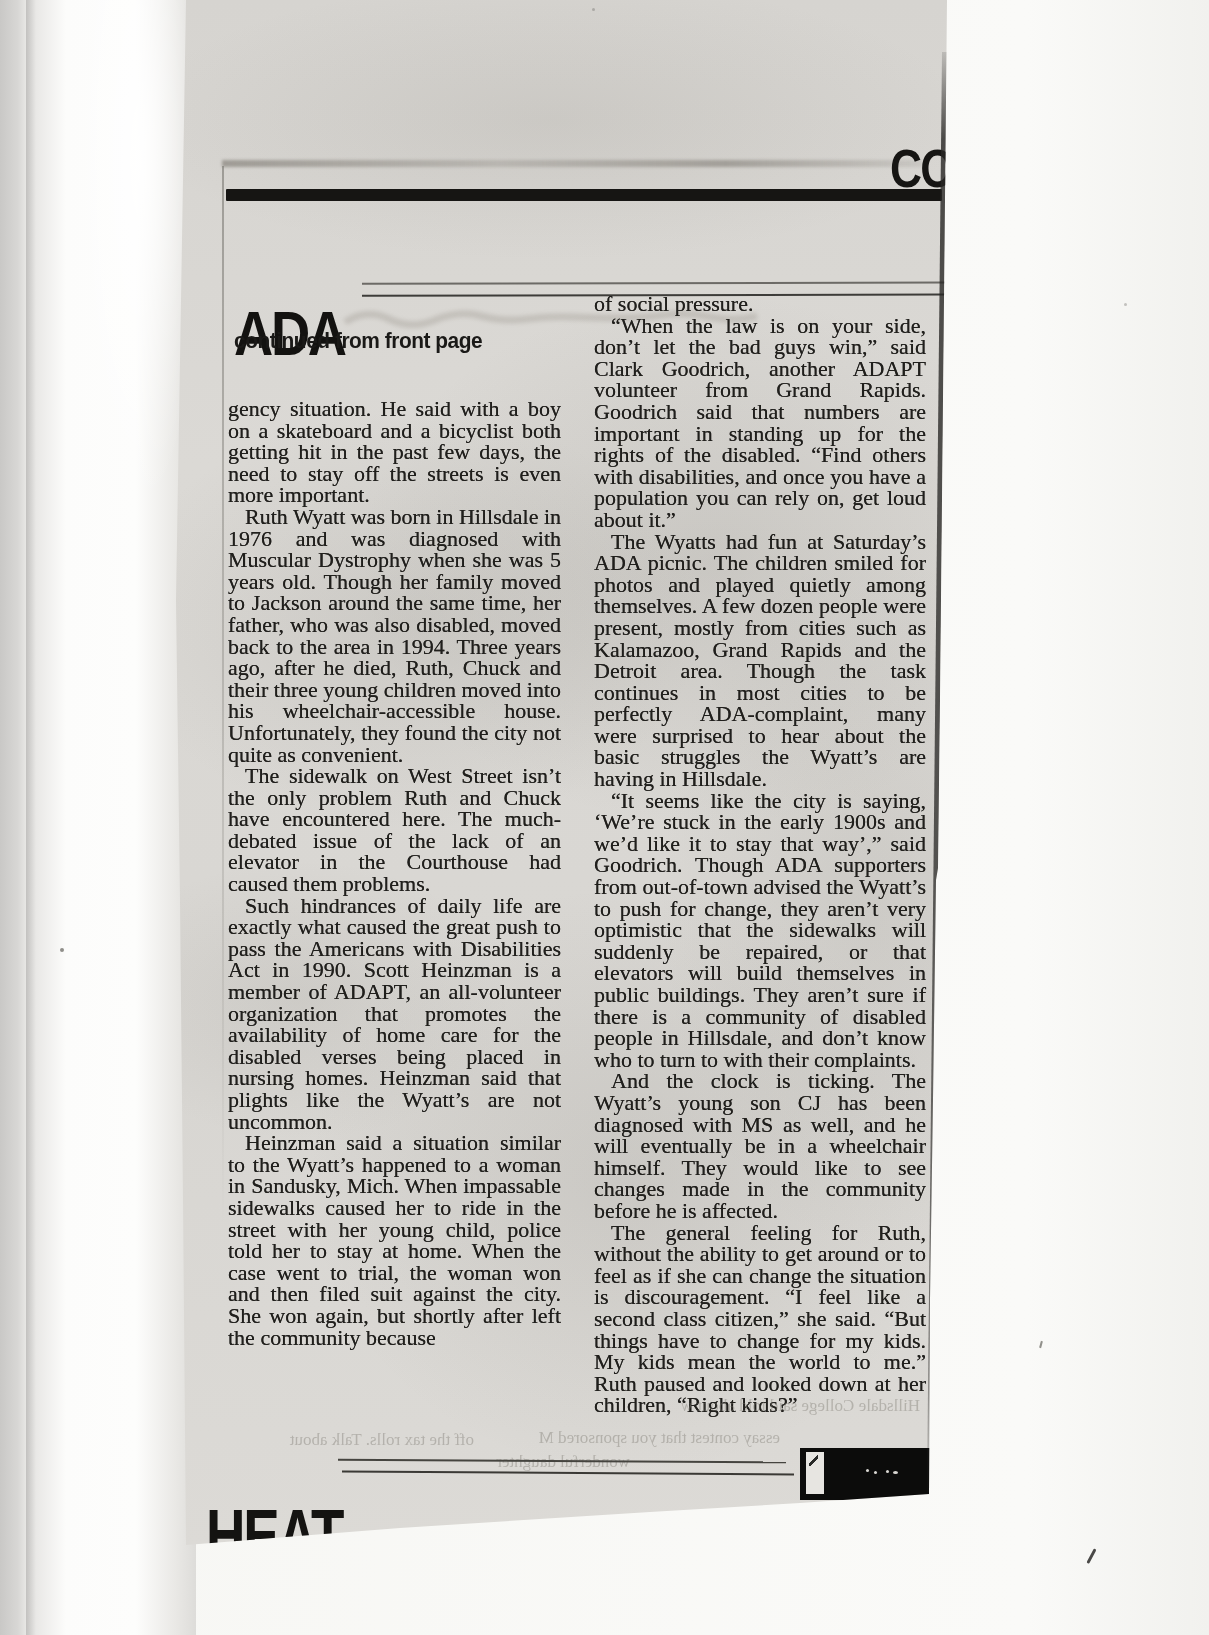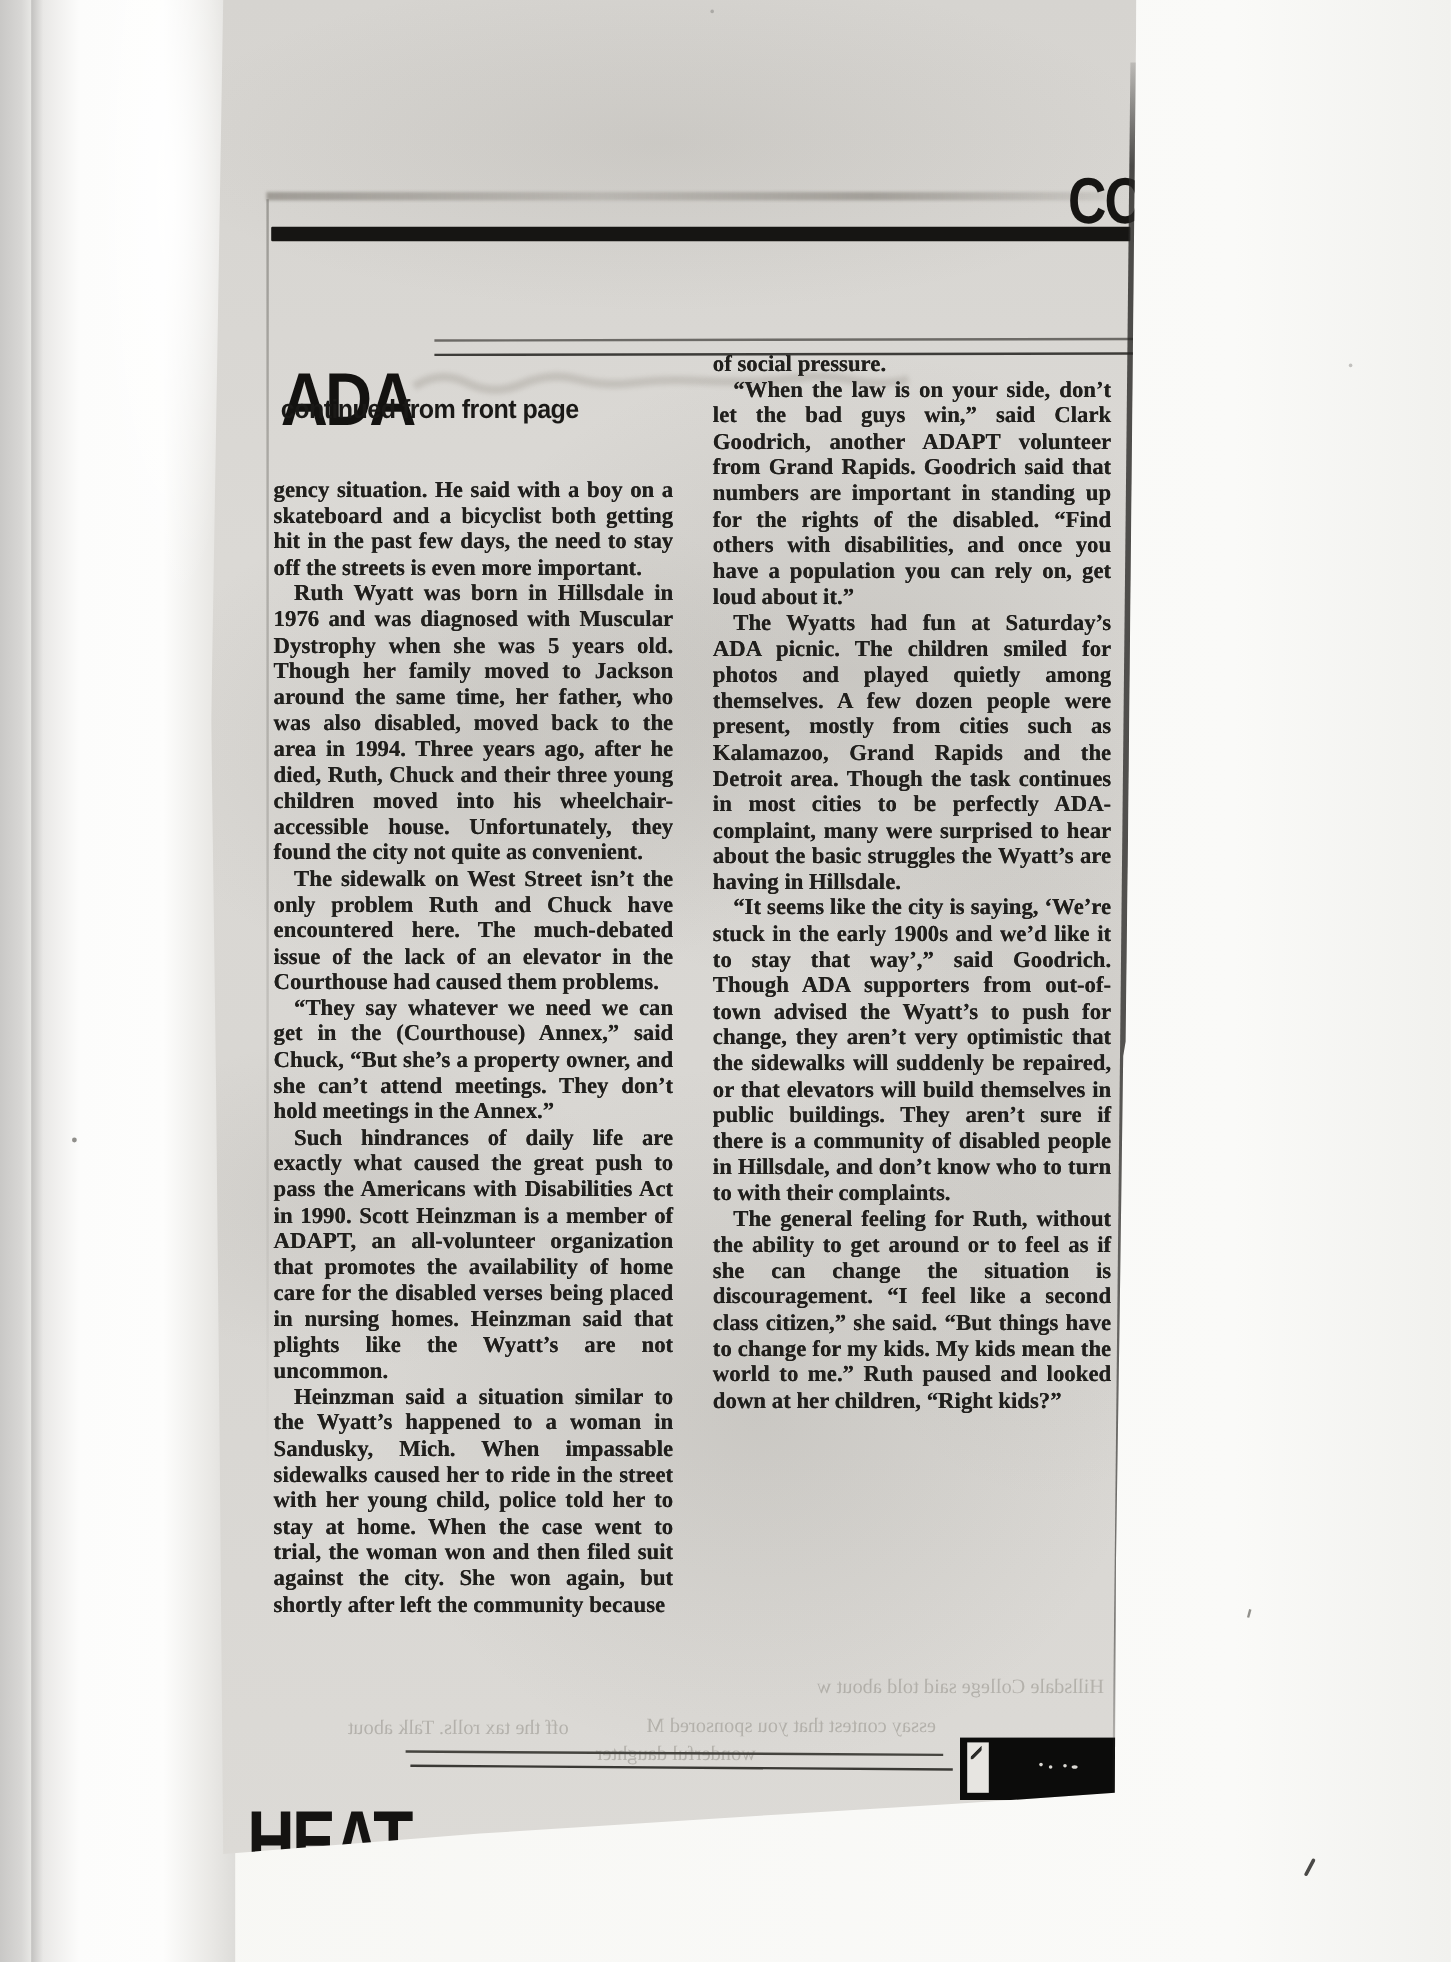--- a/index.html
+++ b/index.html
@@ -66,22 +66,22 @@
   .headline-rule-a{left:212px;top:282px;width:723px;height:1.6px;background:#6c6a66;transform:rotate(-0.12deg);}
   .headline-rule-b{left:212px;top:294px;width:723px;height:1.8px;background:#3d3c39;transform:rotate(-0.12deg);}
 
   .subhead{
     left:84px;top:328px;font-family:"Liberation Sans",sans-serif;font-weight:bold;
     font-size:22px;color:#1a1917;letter-spacing:-0.5px;transform:scaleX(.95);transform-origin:left top;
   }
 
   .squiggle{left:190px;top:296px;opacity:.8;}
 
-  .col{color:#201f1c;font-size:19px;line-height:21.6px;text-align:justify;
-       text-shadow:0 0 0.5px rgba(25,24,22,.85);font-weight:bold;}
+  .col{color:#201f1c;font-size:22px;line-height:21.6px;text-align:justify;
+       text-shadow:0 0 0.5px rgba(25,24,22,.85);}
   .col-left{left:78px;top:362px;width:333px;margin-top:36px;}
   .col-right{left:444px;top:293px;width:332px;}
   .para{margin:0;text-indent:17px;}
   .para.first{text-indent:0;}
 
   .heat-headline{
     left:56px;top:1436px;font-family:"Liberation Sans",sans-serif;font-weight:bold;
     font-size:76px;line-height:1;color:#141311;letter-spacing:-3px;
     transform:scaleX(.72) scaleY(.95);transform-origin:left top;
   }
@@ -126,30 +126,30 @@
     <svg class="squiggle" width="470" height="42">
       <path d="M5,26 q22,-14 44,-3 t46,1 t46,-4 t46,3 t46,-2 t46,1 t46,-3 t46,2 t46,-1" fill="none" stroke="rgba(125,120,108,.30)" stroke-width="7" style="filter:blur(2.2px)"></path>
     </svg>
 
     <div class="subhead">continued from front page</div>
 
     <div class="col col-left">
         <p class="para first">gency situation. He said with a boy on a skateboard and a bicyclist both getting hit in the past few days, the need to stay off the streets is even more important.</p>
         <p class="para">Ruth Wyatt was born in Hillsdale in 1976 and was diagnosed with Muscular Dystrophy when she was 5 years old. Though her family moved to Jackson around the same time, her father, who was also disabled, moved back to the area in 1994. Three years ago, after he died, Ruth, Chuck and their three young children moved into his wheelchair-accessible house. Unfortunately, they found the city not quite as convenient.</p>
         <p class="para">The sidewalk on West Street isn’t the only problem Ruth and Chuck have encountered here. The much-debated issue of the lack of an elevator in the Courthouse had caused them problems.</p>
-        <p class="para">“They say whatever we need we can get in the (Courthouse) Annex,” said Chuck, “But she’s a property owner, and she can’t attend meetings. They don’t hold meetings in the Annex.”</p>
         <p class="para">Such hindrances of daily life are exactly what caused the great push to pass the Americans with Disabilities Act in 1990. Scott Heinzman is a member of ADAPT, an all-volunteer organization that promotes the availability of home care for the disabled verses being placed in nursing homes. Heinzman said that plights like the Wyatt’s are not uncommon.</p>
         <p class="para">Heinzman said a situation similar to the Wyatt’s happened to a woman in Sandusky, Mich. When impassable sidewalks caused her to ride in the street with her young child, police told her to stay at home. When the case went to trial, the woman won and then filed suit against the city. She won again, but shortly after left the community because</p>
       </div>
 
     <div class="col col-right">
         <p class="para first">of social pressure.</p>
         <p class="para">“When the law is on your side, don’t let the bad guys win,” said Clark Goodrich, another ADAPT volunteer from Grand Rapids. Goodrich said that numbers are important in standing up for the rights of the disabled. “Find others with disabilities, and once you have a population you can rely on, get loud about it.”</p>
         <p class="para">The Wyatts had fun at Saturday’s ADA picnic. The children smiled for photos and played quietly among themselves. A few dozen people were present, mostly from cities such as Kalamazoo, Grand Rapids and the Detroit area. Though the task continues in most cities to be perfectly ADA-complaint, many were surprised to hear about the basic struggles the Wyatt’s are having in Hillsdale.</p>
         <p class="para">“It seems like the city is saying, ‘We’re stuck in the early 1900s and we’d like it to stay that way’,” said Goodrich. Though ADA supporters from out-of-town advised the Wyatt’s to push for change, they aren’t very optimistic that the sidewalks will suddenly be repaired, or that elevators will build themselves in public buildings. They aren’t sure if there is a community of disabled people in Hillsdale, and don’t know who to turn to with their complaints.</p>
+        <p class="para">And the clock is ticking. The Wyatt’s young son CJ has been diagnosed with MS as well, and he will eventually be in a wheelchair himself. They would like to see changes made in the community before he is affected.</p>
         <p class="para">The general feeling for Ruth, without the ability to get around or to feel as if she can change the situation is discouragement. “I feel like a second class citizen,” she said. “But things have to change for my kids. My kids mean the world to me.” Ruth paused and looked down at her children, “Right kids?”</p>
       </div>
 
     <div class="bleed" style="left:62px;top:1430px;width:262px;">off the tax rolls. Talk about</div>
     <div class="bleed" style="left:330px;top:1428px;width:300px;">essay contest that you sponsored M</div>
     <div class="bleed" style="left:280px;top:1452px;width:200px;">wonderful daughter</div>
     <div class="bleed" style="left:470px;top:1396px;width:300px;">Hillsdale College said told about w</div>
 
     <h2 class="heat-headline">HEAT</h2>
     <div class="heat-rule-a"></div>

